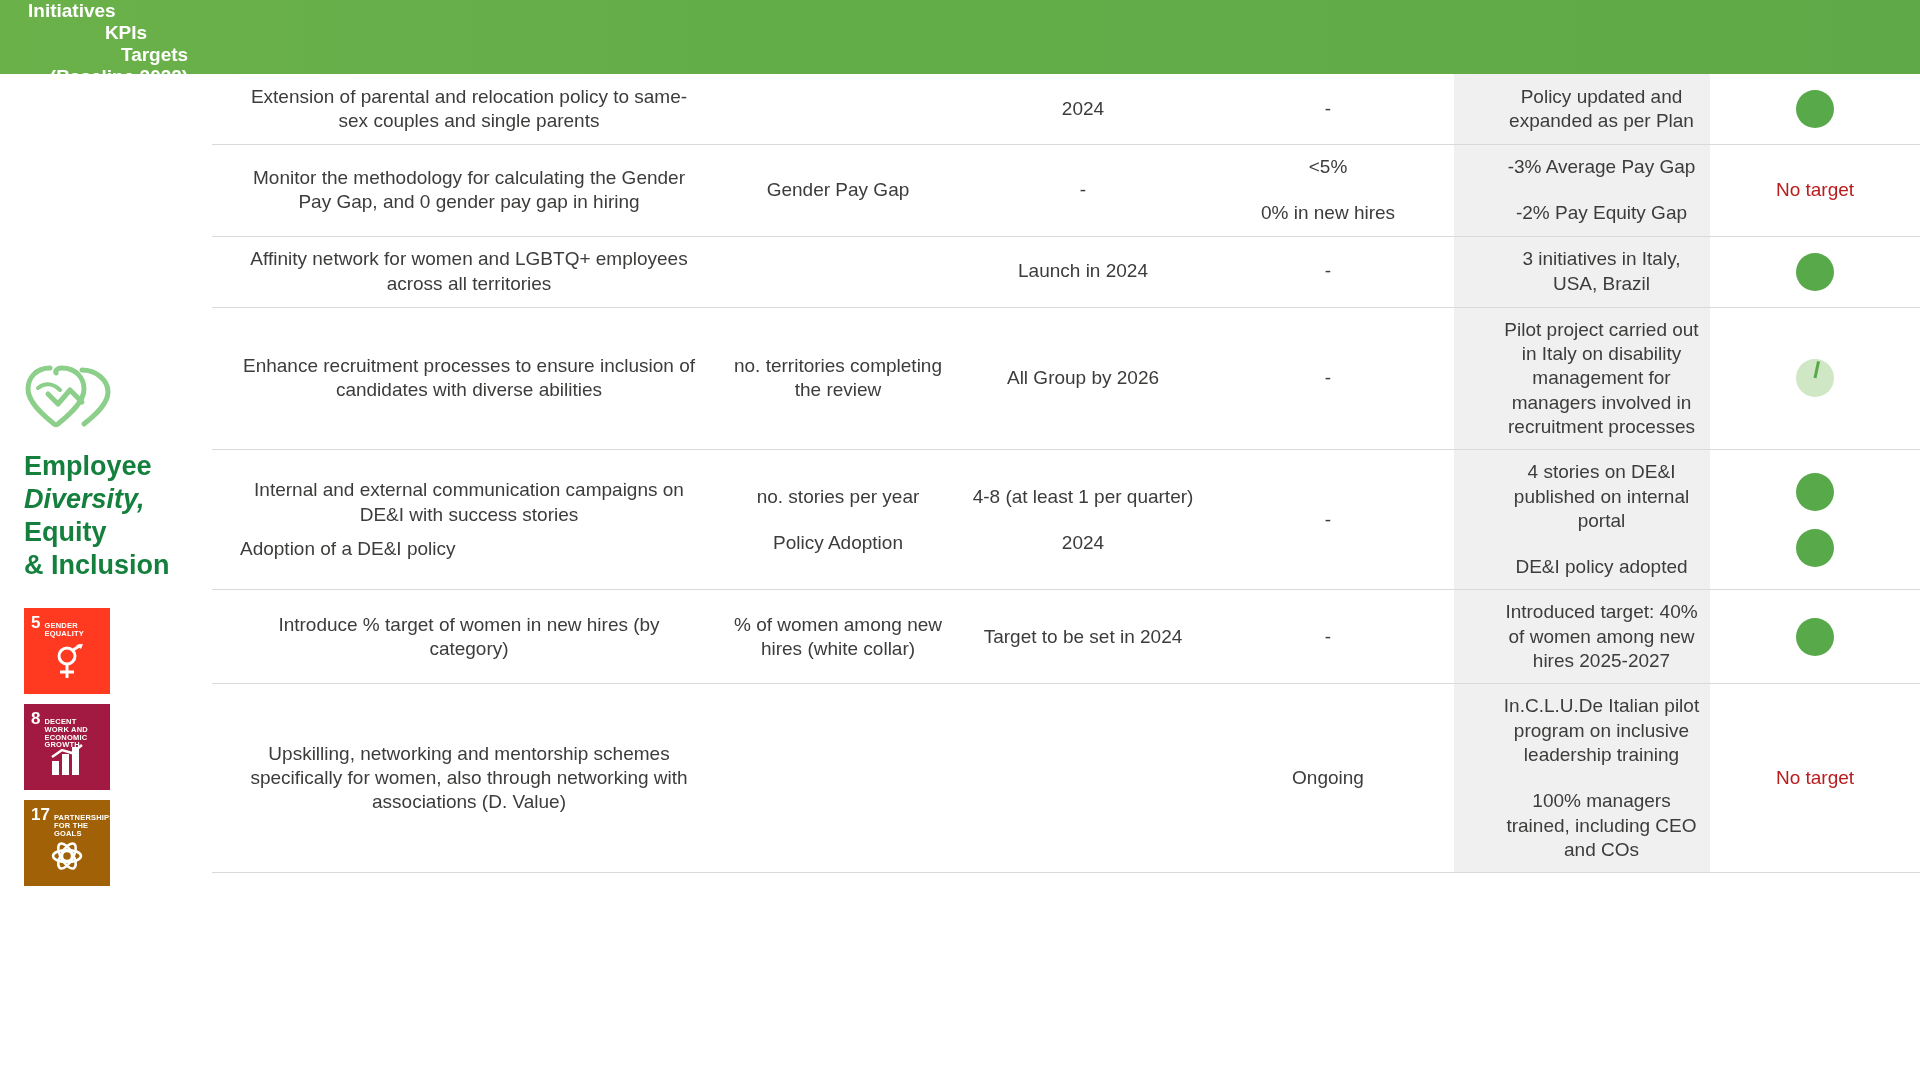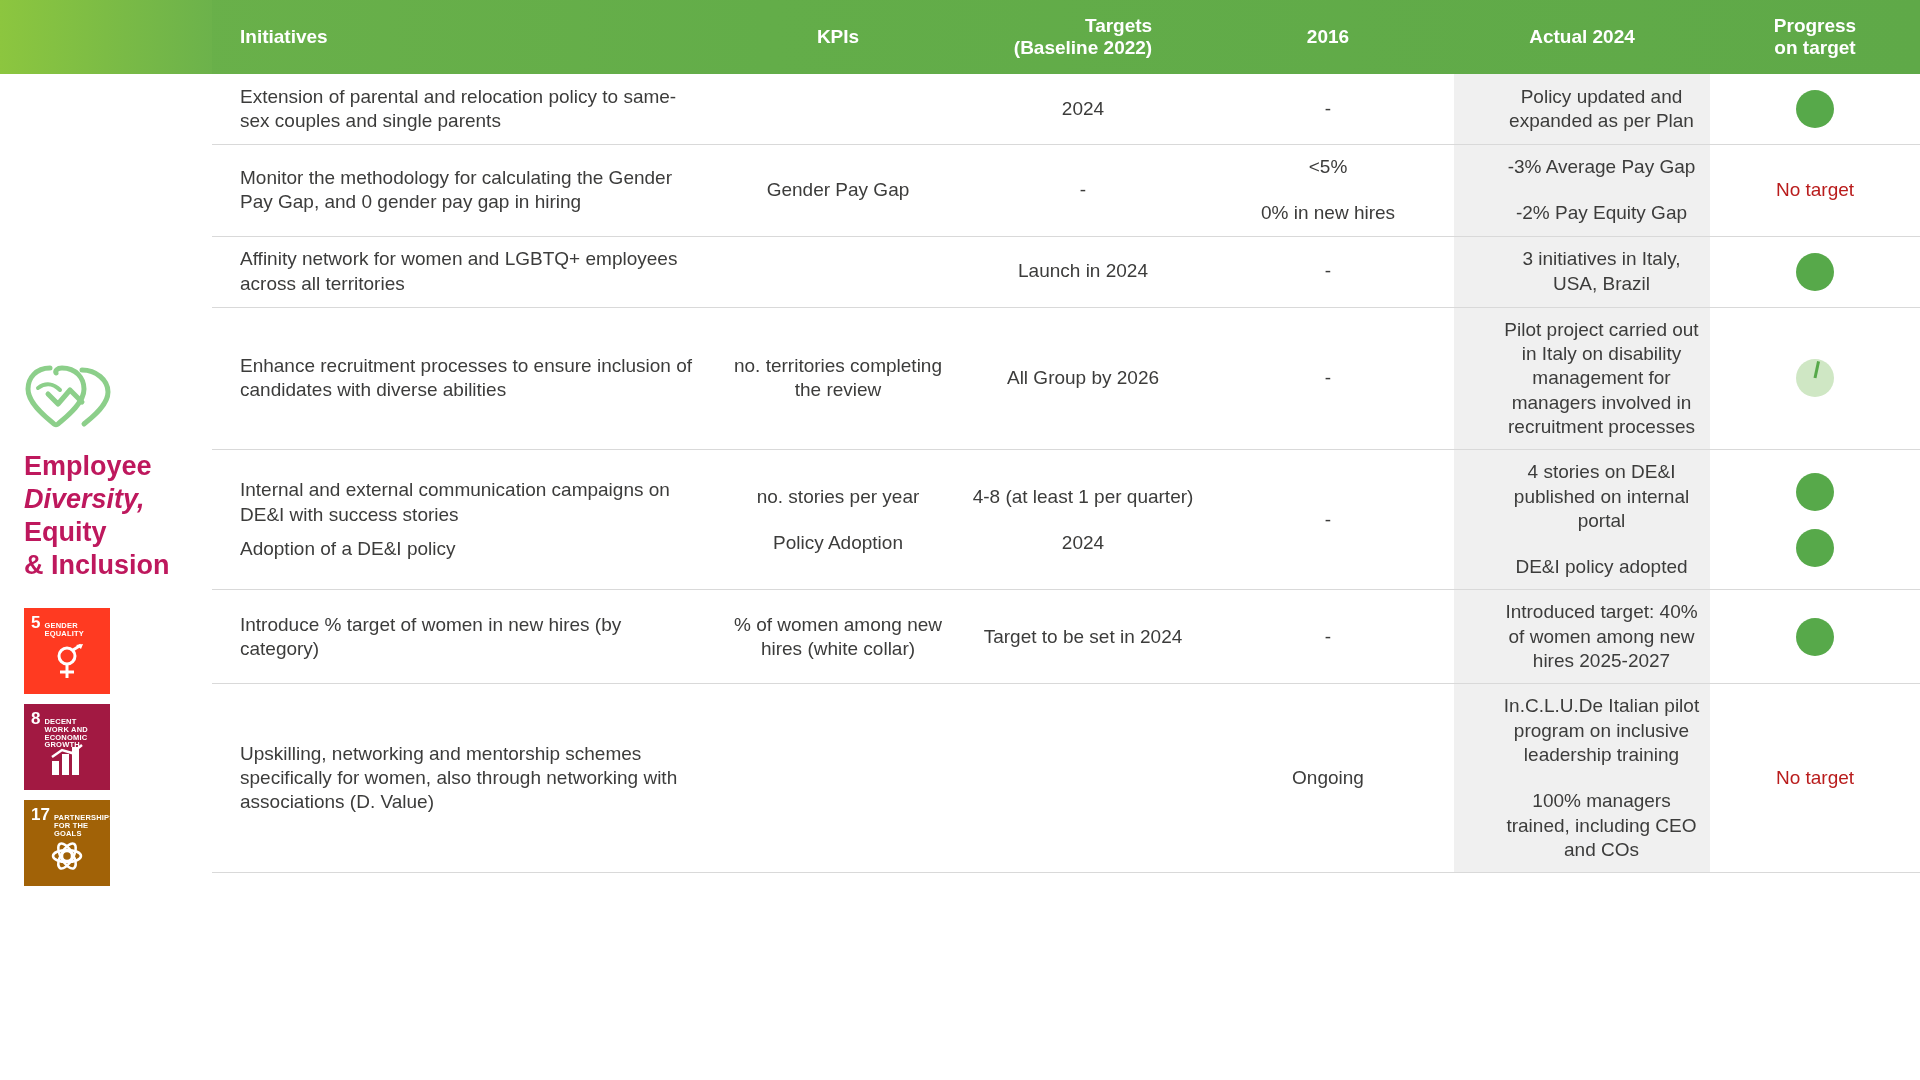--- a/index.html
+++ b/index.html
@@ -25,20 +25,21 @@
     width: 1920px;
   }
   .header-row {
     display: flex;
     align-items: stretch;
     height: 74px;
     color: #ffffff;
     font-weight: bold;
     font-size: 19px;
     background: linear-gradient(90deg, #6bb14a 0%, #63ad49 40%, #5fa948 100%);
+    flex-direction: column;
   }
   .header-left-gradient {
     width: 212px;
     background: linear-gradient(90deg, #8cc63f 0%, #6cb24b 100%);
   }
   .hcell {
     display: flex;
     align-items: center;
     justify-content: center;
     text-align: center;
@@ -84,21 +85,21 @@
     justify-content: center;
     text-align: center;
     font-size: 19px;
     color: #3c3c3b;
     line-height: 1.28;
     padding: 10px 8px;
     box-sizing: border-box;
   }
   .cell.init {
     width: 500px;
-    text-align: left;
+    text-align: center;
     align-items: flex-start;
     padding-left: 28px;
     padding-right: 14px;
   }
   .cell.kpis    { width: 252px; align-items: center; }
   .cell.targets { width: 238px; align-items: center; }
   .cell.y2023   { width: 252px; align-items: center; }
   .cell.actual  { width: 256px; align-items: center; background: #f0f0f0; padding-left: 47px; }
   .cell.progress{ width: 210px; align-items: center; justify-content: center; }
 
@@ -133,21 +134,21 @@
     transform-origin: bottom center;
   }
   .no-target { font-size: 19px; color: #b91c1c; }
 
   
   .heart-icon { margin-left: 24px; margin-bottom: 16px; }
   .pillar-title {
     margin-left: 24px;
     font-size: 27px;
     font-weight: bold;
-    color: #be185d;
+    color: #15803d;
     line-height: 1.22;
     max-width: 180px;
   }
   .pillar-title .ital { font-style: italic; }
   .sdg-list { margin-left: 24px; margin-top: 26px; }
   .sdg {
     width: 86px;
     height: 86px;
     margin-bottom: 10px;
     position: relative;

